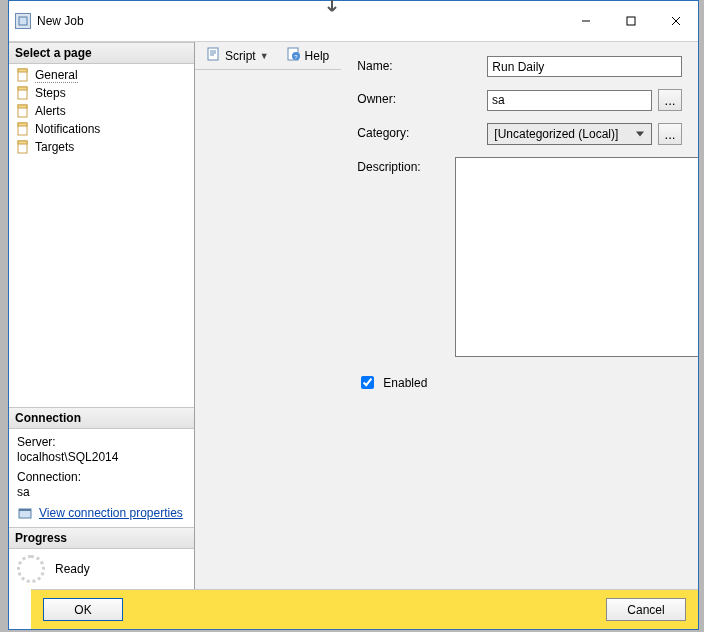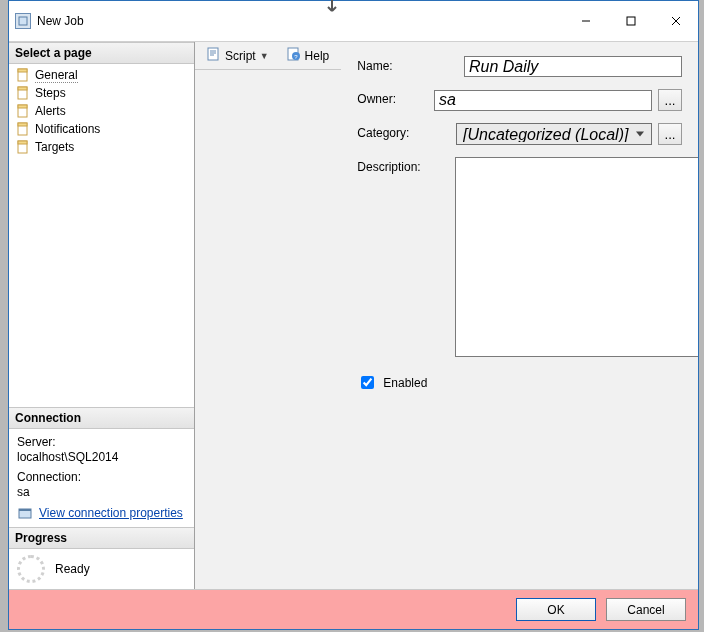--- a/index.html
+++ b/index.html
@@ -95,25 +95,24 @@
     padding: 0 8px;
     gap: 10px;
   }
   .tbtn { display: flex; align-items: center; gap: 4px; padding: 2px 4px; }
   .chev { font-size: 9px; color: #444; }
   .form { padding: 14px 16px 10px 16px; flex: 1; overflow: auto; }
   .row { display: flex; align-items: flex-start; margin-bottom: 12px; }
   .row-label { width: 130px; padding-top: 3px; }
   .row-content { flex: 1; display: flex; align-items: center; gap: 6px; }
   input[type=text], textarea, select {
-    font-family: inherit; font-size: 16px;
+    font-family: inherit; font-size: 12px;
     border: 1px solid #7a7a7a;
     padding: 2px 4px;
     background: #fff;
-    font-style: italic;
   }
   .name-input {
     flex: 1;
     border: 1px solid #1e76d0;
     height: 21px;
   }
   .owner-input { flex: 1; height: 21px; }
   .small-btn {
     width: 24px; height: 22px;
     border: 1px solid #9a9a9a;
@@ -141,23 +140,23 @@
     pointer-events: none;
   }
   .desc-area {
     width: 297px; height: 200px;
     resize: none;
     margin-left: 34px;
   }
   .check-row { display: flex; align-items: center; gap: 6px; margin-top: 16px; }
   .footer {
     border-top: 1px solid #c9c9c9;
-    background: #fca5a5;
+    background: #fde047;
     padding: 8px 12px;
-    display: flex; justify-content: flex-end; gap: 10px;
+    display: flex; justify-content: space-between; gap: 10px; margin-left: 22px;
   }
   .btn {
     width: 80px; height: 23px;
     border: 1px solid #8a8a8a;
     background: linear-gradient(#fdfdfd,#e9e9e9);
     font-family: inherit; font-size: 12px;
   }
   .btn.primary { border: 1px solid #0c5bb5; }
   .ptr-arrow {
     position: absolute;

